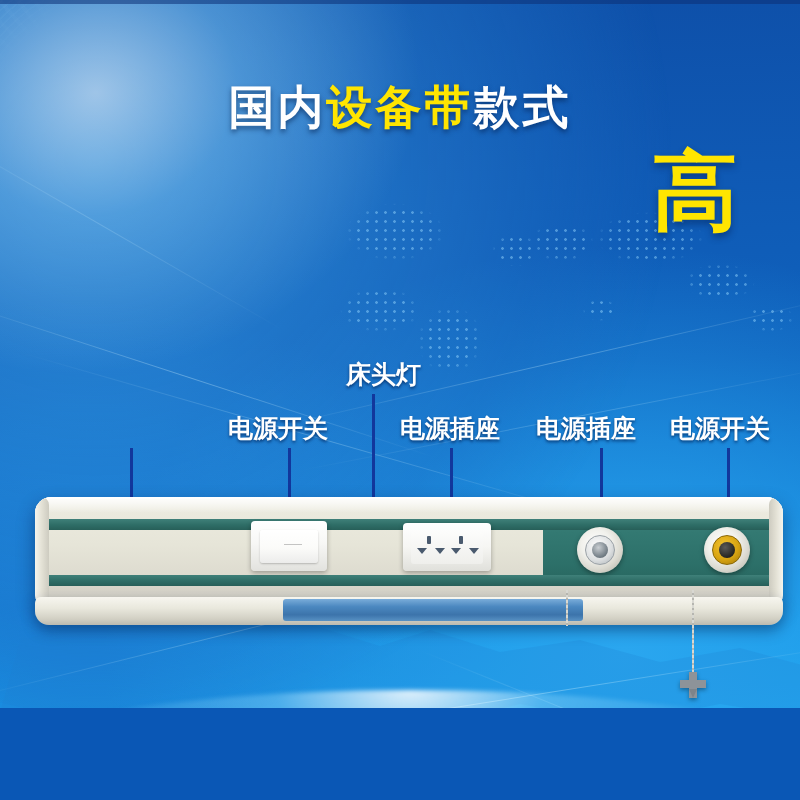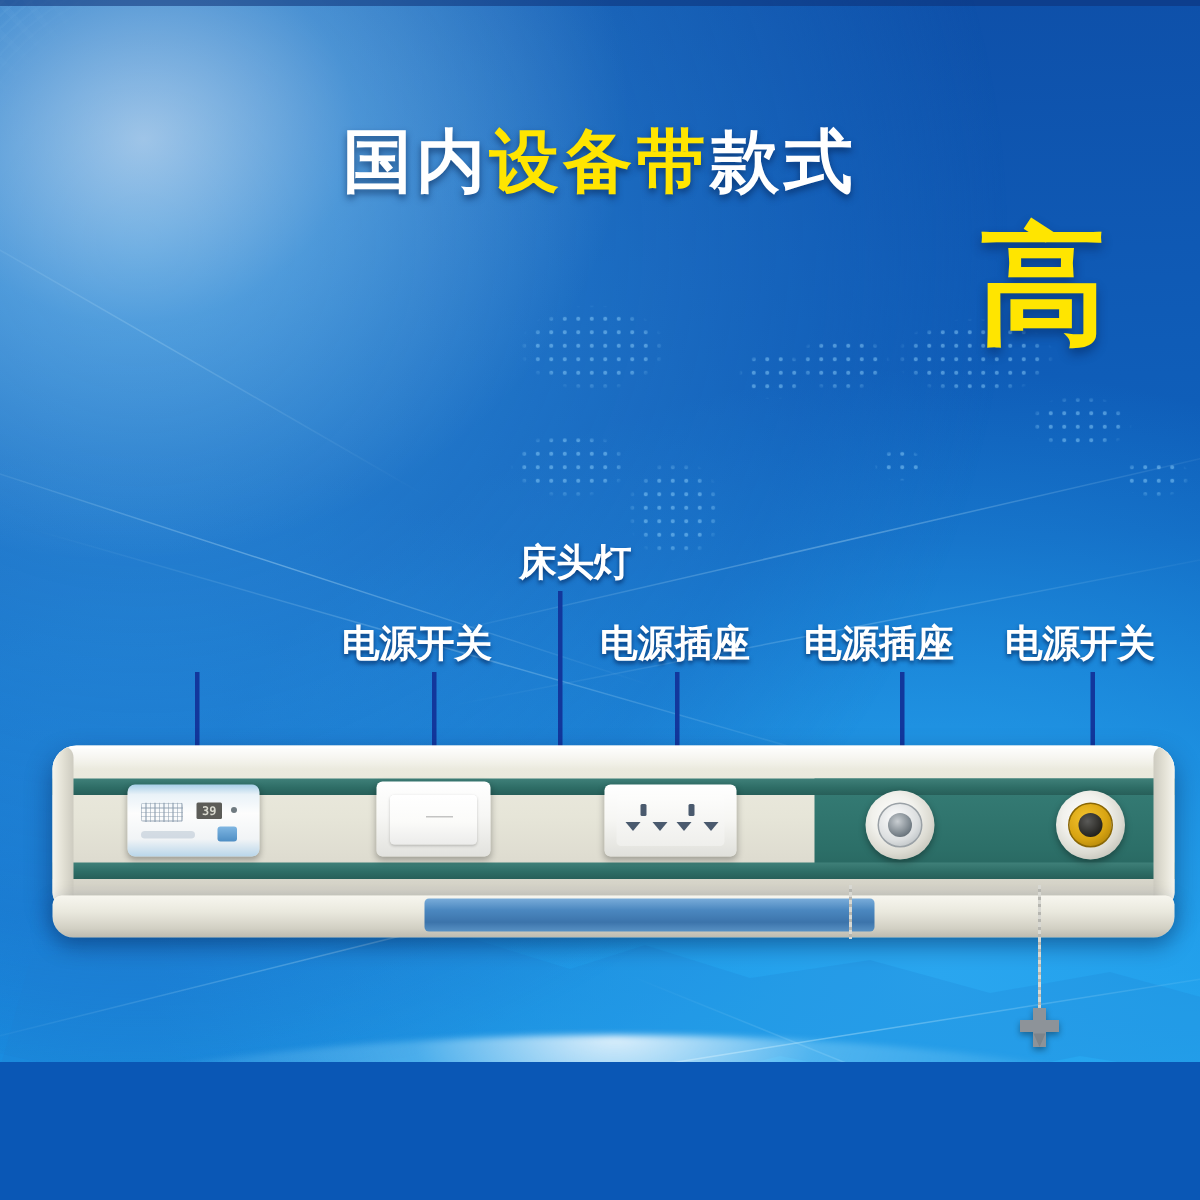--- a/index.html
+++ b/index.html
@@ -273,27 +273,20 @@
   <div class="leader" style="left:600px;top:448px;height:82px;"></div>
   <div class="leader" style="left:727px;top:448px;height:82px;"></div>
 
   <div class="panel">
     <div class="panel-body">
       <div class="green-field" style="left:508px;width:240px;"></div>
       <div class="stripe s-top"></div>
       <div class="stripe s-bot"></div>
       <div class="panel-top-hl"></div>
 
-      <div class="device intercom">
-        <div class="ic-grille"></div>
-        <div class="ic-display">39</div>
-        <div class="ic-led"></div>
-        <div class="ic-btn"></div>
-        <div class="ic-slot"></div>
-      </div>
 
       <div class="device switch">
         <div class="switch-rocker">
           <div class="switch-line"></div>
         </div>
       </div>
 
       <div class="device socket">
         <div class="sk-inner">
           <div class="sk-hole" style="left:16px;top:6px;"></div>

